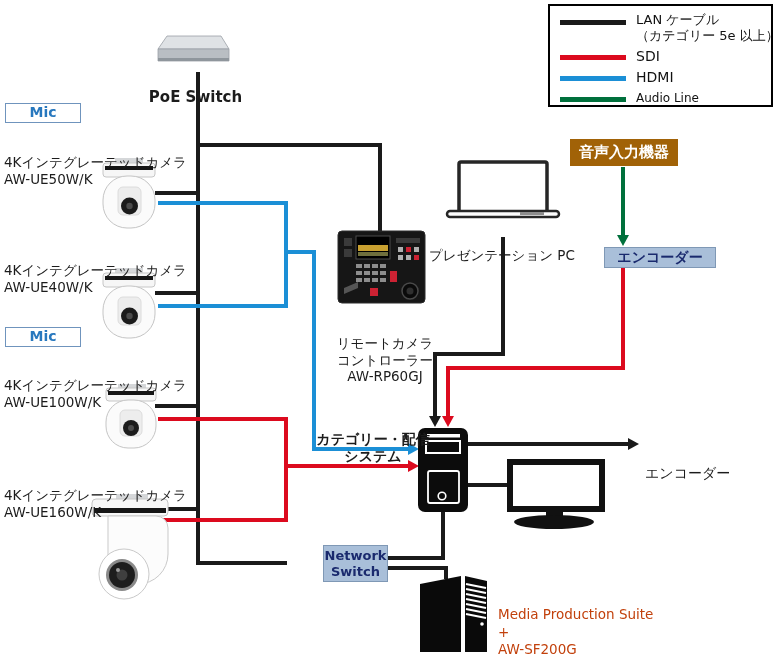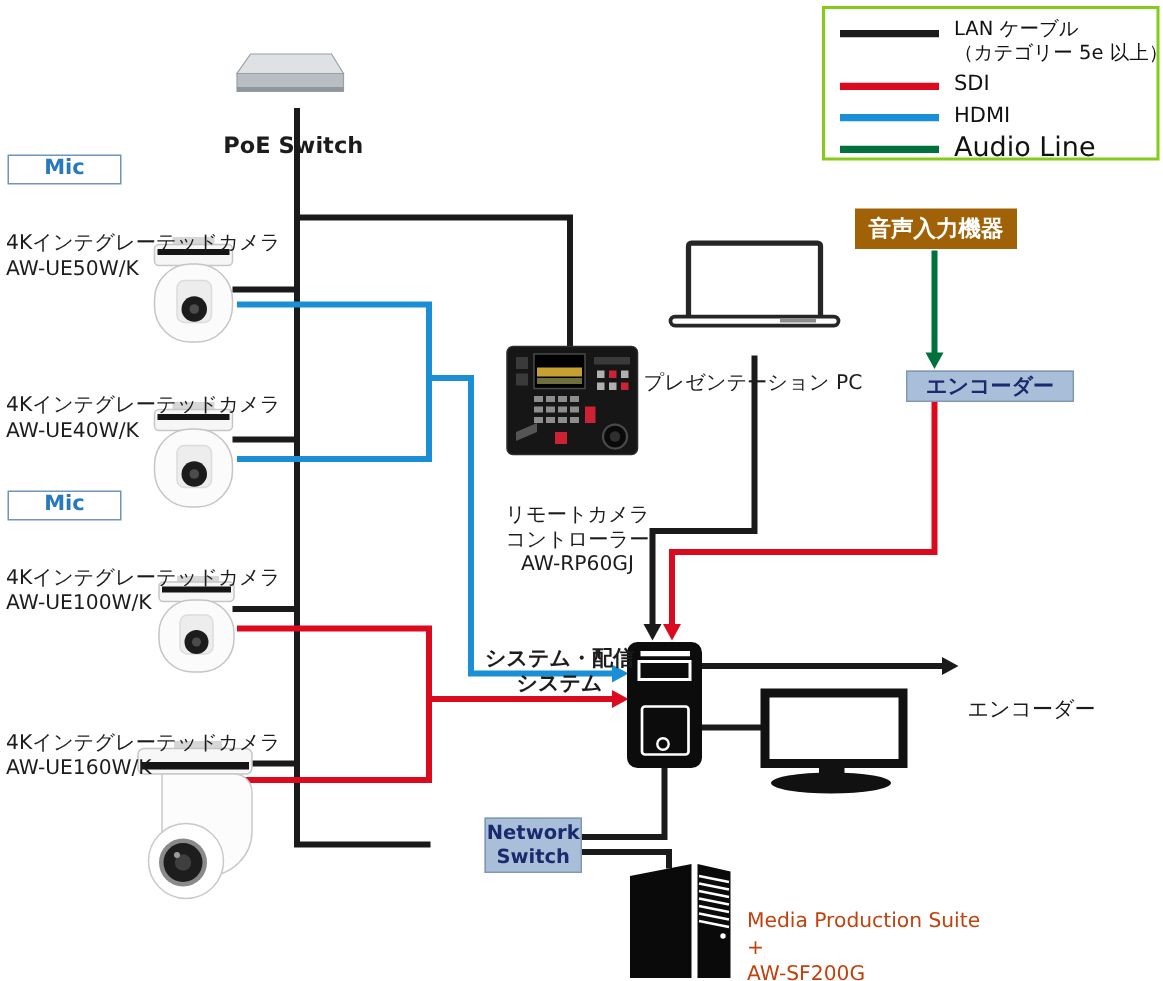--- a/index.html
+++ b/index.html
@@ -19,21 +19,21 @@
   }
   .navy-box {
     background:#a16207; color:#ffffff; font-weight:bold; font-size:15px;
     display:flex; align-items:center; justify-content:center;
   }
   .steel-box {
     background:#a9bfd9; border:1px solid #7f98b5; color:#1a2a6e; font-weight:bold;
     display:flex; align-items:center; justify-content:center;margin-left:36px;
   }
   .legend {
-    left:548px; top:4px; width:225px; height:103px; border:2px solid #84cc16; background:#fff;
+    left:548px; top:4px; width:225px; height:103px; border:2px solid #000000; background:#fff;
   }
   .legend .lbl { position:absolute; left:86px; font-size:13px; line-height:15px; color:#111; white-space:nowrap; }
   svg { display:block; }
 </style>
 </head>
 <body>
 
 <div class="canvas">
 
   <svg class="abs" style="left:0;top:0" width="775" height="654" viewBox="0 0 775 654">
@@ -201,21 +201,21 @@
     <div class="lbl" style="top:43px;font-size:14px">SDI</div>
 
     <svg class="abs" style="left:10px;top:70px" width="66" height="5">
       <rect width="66" height="5" fill="#1b8fd6"></rect>
     </svg>
     <div class="lbl" style="top:64px;font-size:14px">HDMI</div>
 
     <svg class="abs" style="left:10px;top:91px" width="66" height="5">
       <rect width="66" height="5" fill="#00703c"></rect>
     </svg>
-    <div class="lbl" style="top:85px;font-size:18px">Audio Line</div>
+    <div class="lbl" style="top:85px;font-size:12px">Audio Line</div>
   </div>
 
   <div class="abs txt bold center" style="left:148px;top:61px;width:95px;font-size:15px">PoE Switch</div>
 
   <div class="abs mic-box" style="left:5px;top:103px">Mic</div>
   <div class="abs txt" style="left:4px;top:126px">
     <div>4Kインテグレーテッドカメラ</div>
     <div>AW-UE50W/K</div>
   </div>
 
@@ -241,21 +241,21 @@
     <div>AW-RP60GJ</div>
   </div>
 
   <div class="abs txt" style="left:429px;top:219px">プレゼンテーション PC</div>
 
   <div class="abs navy-box" style="left:570px;top:139px;width:108px;height:27px">音声入力機器</div>
 
   <div class="abs steel-box" style="left:568px;top:247px;width:112px;height:21px;font-size:14px">エンコーダー</div>
 
   <div class="abs txt bold center" style="left:310px;top:403px;width:126px;font-size:14px">
-    <div>システム・配信</div>
+    <div>カテゴリー・配信</div>
     <div>システム</div>
   </div>
 
   <div class="abs txt" style="left:645px;top:437px;font-size:14px">エンコーダー</div>
 
   <div class="abs steel-box" style="left:287px;top:545px;width:65px;height:37px;font-size:13px;line-height:16px;flex-direction:column">
     <div>Network</div>
     <div>Switch</div>
   </div>
 

